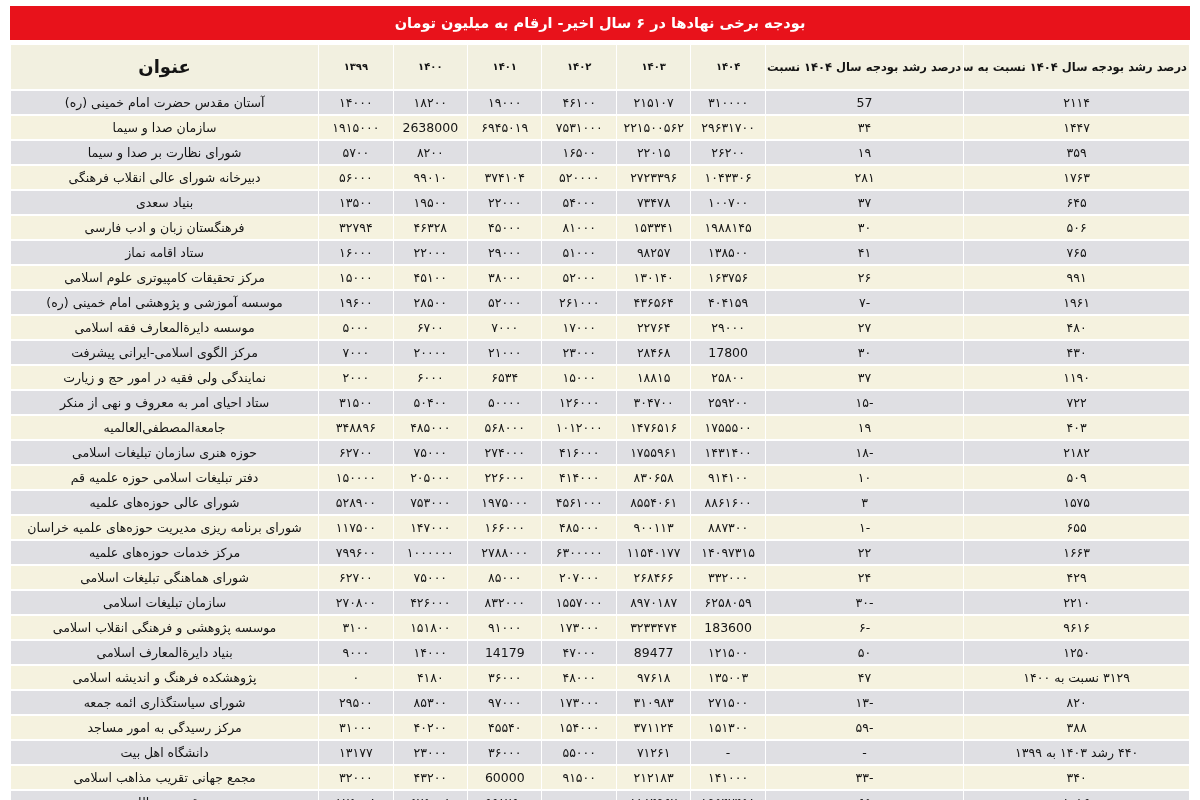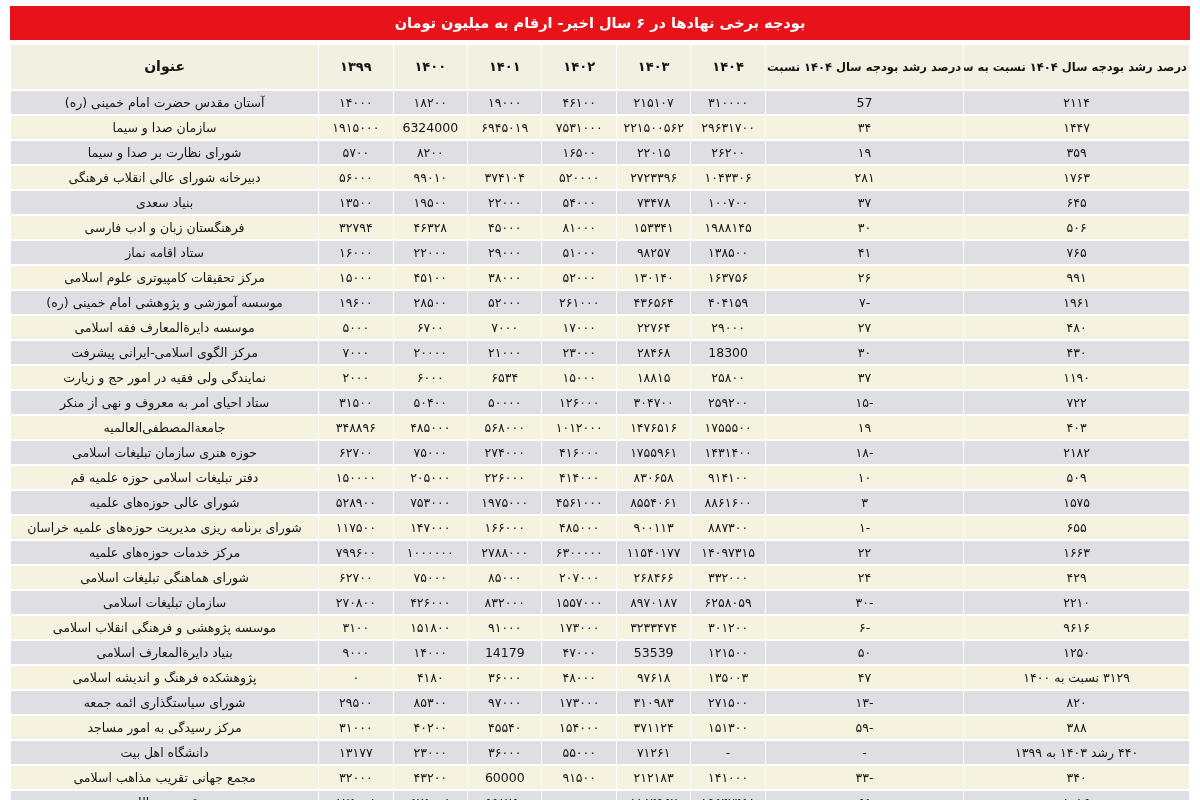--- a/index.html
+++ b/index.html
@@ -62,24 +62,24 @@
   
   thead th {
     background: #f2f0e0;
     height: 44px;
     font-weight: bold;
     font-size: 12px;
     line-height: 1.25;
     white-space: normal;
   }
   thead th.title-col {
-    font-size: 14px;
+    font-size: 18px;
   }
   thead th.year-col {
-    font-size: 13px;
+    font-size: 10px;
   }
   thead th.pct-col {
     font-size: 11.5px;
   }
 
   
   tbody tr td {
     height: 23px;
   }
   tbody tr.odd td {
@@ -155,21 +155,21 @@
           <td class="num">۱۴۰۰۰</td>
           <td class="name">آستان مقدس حضرت امام خمینی (ره)</td>
         </tr>
         <tr class="even">
           <td class="pct">۱۴۴۷</td>
           <td class="pct">۳۴</td>
           <td class="num">۲۹۶۳۱۷۰۰</td>
           <td class="num">۲۲۱۵۰۰۵۶۲</td>
           <td class="num">۷۵۳۱۰۰۰</td>
           <td class="num">۶۹۴۵۰۱۹</td>
-          <td class="num">6324000</td>
+          <td class="num">2638000</td>
           <td class="num">۱۹۱۵۰۰۰</td>
           <td class="name">سازمان صدا و سیما</td>
         </tr>
         <tr class="odd">
           <td class="pct">۳۵۹</td>
           <td class="pct">۱۹</td>
           <td class="num">۲۶۲۰۰</td>
           <td class="num">۲۲۰۱۵</td>
           <td class="num">۱۶۵۰۰</td>
           <td class="num"></td>
@@ -250,21 +250,21 @@
           <td class="num">۲۲۷۶۴</td>
           <td class="num">۱۷۰۰۰</td>
           <td class="num">۷۰۰۰</td>
           <td class="num">۶۷۰۰</td>
           <td class="num">۵۰۰۰</td>
           <td class="name">موسسه دایرة‌المعارف فقه اسلامی</td>
         </tr>
         <tr class="odd">
           <td class="pct">۴۳۰</td>
           <td class="pct">۳۰</td>
-          <td class="num">18300</td>
+          <td class="num">17800</td>
           <td class="num">۲۸۴۶۸</td>
           <td class="num">۲۳۰۰۰</td>
           <td class="num">۲۱۰۰۰</td>
           <td class="num">۲۰۰۰۰</td>
           <td class="num">۷۰۰۰</td>
           <td class="name">مرکز الگوی اسلامی-ایرانی پیشرفت</td>
         </tr>
         <tr class="even">
           <td class="pct">۱۱۹۰</td>
           <td class="pct">۳۷</td>
@@ -371,33 +371,33 @@
           <td class="num">۸۹۷۰۱۸۷</td>
           <td class="num">۱۵۵۷۰۰۰</td>
           <td class="num">۸۳۲۰۰۰</td>
           <td class="num">۴۲۶۰۰۰</td>
           <td class="num">۲۷۰۸۰۰</td>
           <td class="name">سازمان تبلیغات اسلامی</td>
         </tr>
         <tr class="even">
           <td class="pct">۹۶۱۶</td>
           <td class="pct">-۶</td>
-          <td class="num">۳۰۱۲۰۰</td>
+          <td class="num">183600</td>
           <td class="num">۳۲۳۳۴۷۴</td>
           <td class="num">۱۷۳۰۰۰</td>
           <td class="num">۹۱۰۰۰</td>
           <td class="num">۱۵۱۸۰۰</td>
           <td class="num">۳۱۰۰</td>
           <td class="name">موسسه پژوهشی و فرهنگی انقلاب اسلامی</td>
         </tr>
         <tr class="odd">
           <td class="pct">۱۲۵۰</td>
           <td class="pct">۵۰</td>
           <td class="num">۱۲۱۵۰۰</td>
-          <td class="num">53539</td>
+          <td class="num">89477</td>
           <td class="num">۴۷۰۰۰</td>
           <td class="num">14179</td>
           <td class="num">۱۴۰۰۰</td>
           <td class="num">۹۰۰۰</td>
           <td class="name">بنیاد دایرة‌المعارف اسلامی</td>
         </tr>
         <tr class="even">
           <td class="pct note">۳۱۲۹ نسبت به ۱۴۰۰</td>
           <td class="pct">۴۷</td>
           <td class="num">۱۳۵۰۰۳</td>

